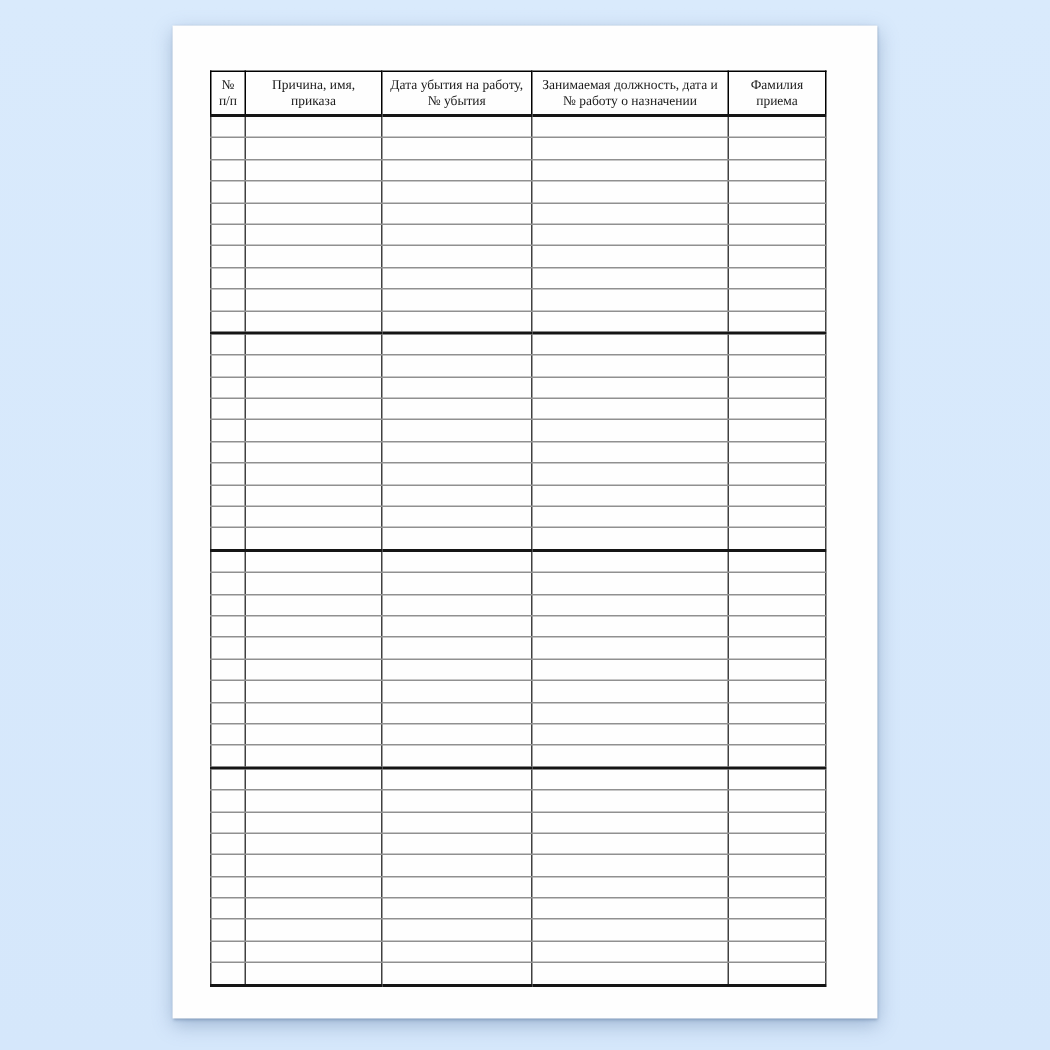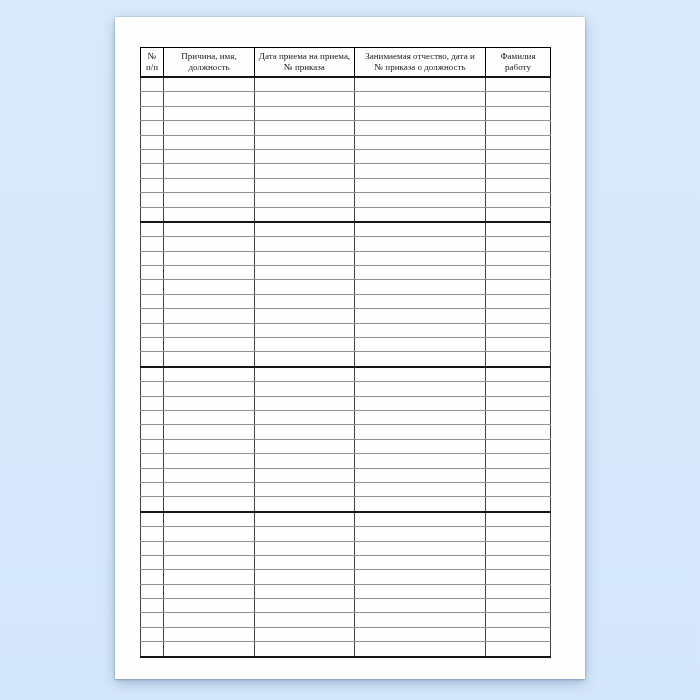--- a/index.html
+++ b/index.html
@@ -87,33 +87,33 @@
       <col class="c-reason">
     </colgroup>
     <thead>
       <tr>
         <th>
           <span class="hl">№</span>
           <span class="hl">п/п</span>
         </th>
         <th>
           <span class="hl">Причина, имя,</span>
-          <span class="hl">должность</span>
-        </th>
-        <th>
-          <span class="hl">Дата приема на приема,</span>
-          <span class="hl">№ приказа</span>
-        </th>
-        <th>
-          <span class="hl">Занимаемая отчество, дата и</span>
-          <span class="hl">№ приказа о должность</span>
+          <span class="hl">приказа</span>
+        </th>
+        <th>
+          <span class="hl">Дата убытия на работу,</span>
+          <span class="hl">№ убытия</span>
+        </th>
+        <th>
+          <span class="hl">Занимаемая должность, дата и</span>
+          <span class="hl">№ работу о назначении</span>
         </th>
         <th>
           <span class="hl">Фамилия</span>
-          <span class="hl">работу</span>
+          <span class="hl">приема</span>
         </th>
       </tr>
     </thead>
     <tbody id="table-body">
         <tr>
           <td></td>
           <td></td>
           <td></td>
           <td></td>
           <td></td>

